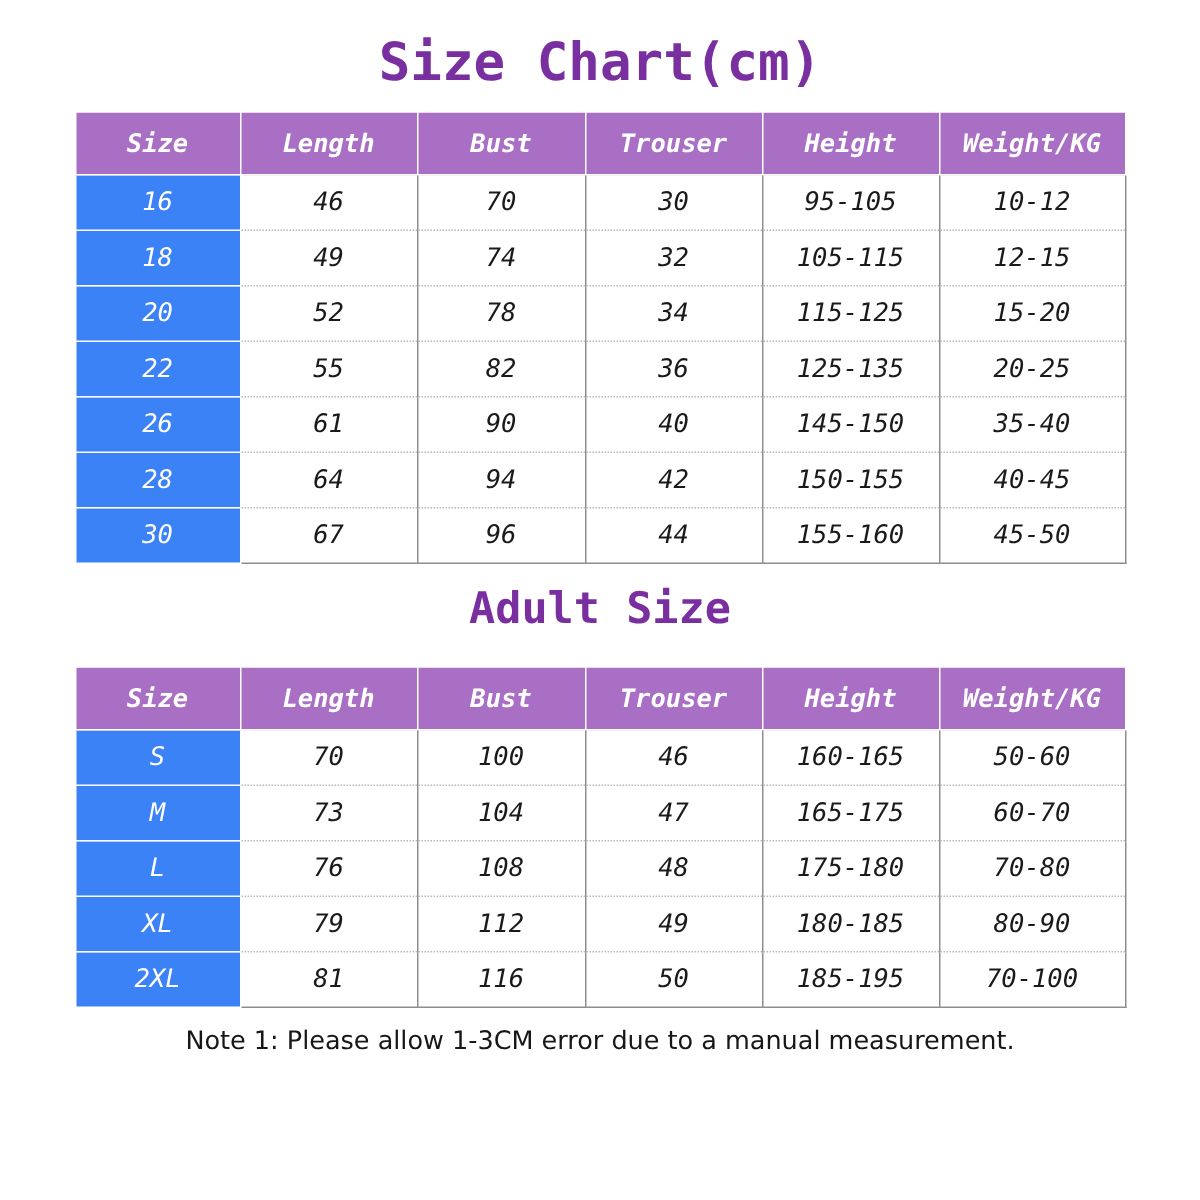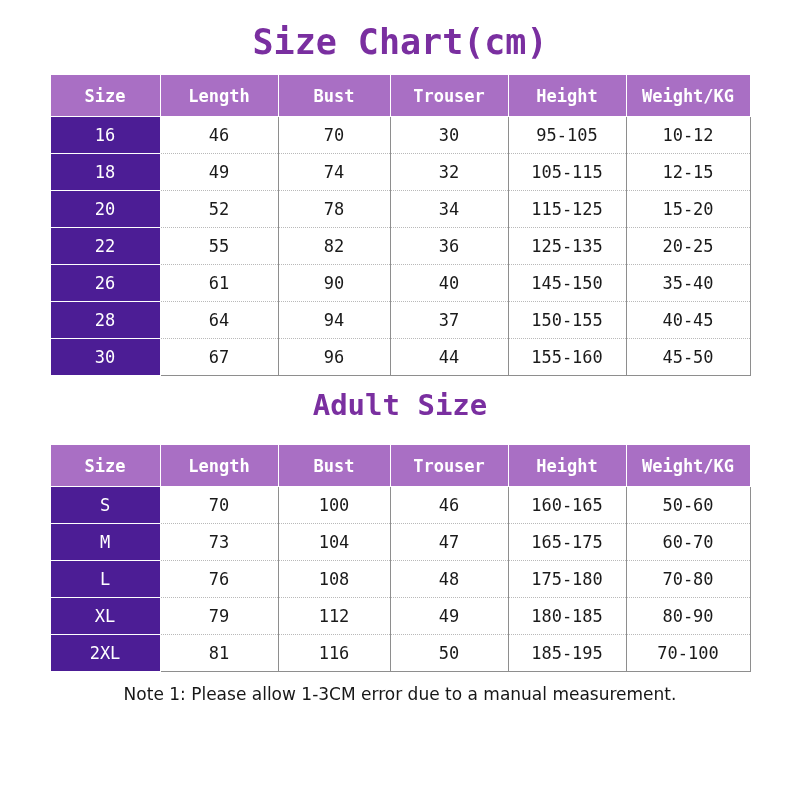--- a/index.html
+++ b/index.html
@@ -35,20 +35,21 @@
     font-size: 29px;
     padding-top: 12px;
     padding-bottom: 22px;
   }
   table.size-table {
     border-collapse: collapse;
     table-layout: fixed;
     margin: 0 auto;
     width: 700px;
     background: #ffffff;
+    font-style: italic;
   }
   table.size-table th,
   table.size-table td {
     border: 1px solid #ffffff;
     text-align: center;
     font-family: "DejaVu Sans Mono", monospace;
     font-size: 17px;
     color: #1a1a1a;
     height: 37px;
     padding: 0;
@@ -56,21 +57,21 @@
   }
   table.size-table thead th {
     background: #a96fc4;
     color: #ffffff;
     font-weight: bold;
     font-size: 17px;
     border: 1px solid #ffffff;
     height: 42px;
   }
   table.size-table tbody td.size-cell {
-    background: #4c1d95;
+    background: #3b82f6;
     color: #ffffff;
     font-weight: normal;
     border-top: 1px solid #ffffff;
     border-bottom: 1px solid #ffffff;
     border-left: 1px solid #ffffff;
     border-right: 1px solid #ffffff;
   }
   table.size-table tbody td.data-cell {
     background: #ffffff;
     border-top: 1px dotted #b9b9b9;
@@ -166,21 +167,21 @@
         <td class="data-cell">61</td>
         <td class="data-cell">90</td>
         <td class="data-cell">40</td>
         <td class="data-cell">145-150</td>
         <td class="data-cell">35-40</td>
       </tr>
       <tr>
         <td class="size-cell">28</td>
         <td class="data-cell">64</td>
         <td class="data-cell">94</td>
-        <td class="data-cell">37</td>
+        <td class="data-cell">42</td>
         <td class="data-cell">150-155</td>
         <td class="data-cell">40-45</td>
       </tr>
       <tr>
         <td class="size-cell">30</td>
         <td class="data-cell">67</td>
         <td class="data-cell">96</td>
         <td class="data-cell">44</td>
         <td class="data-cell">155-160</td>
         <td class="data-cell">45-50</td>

